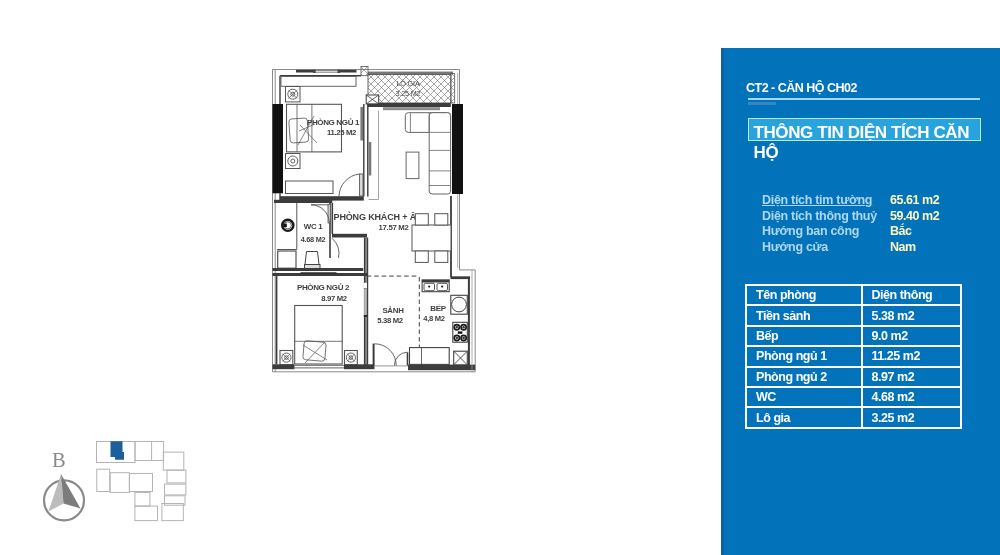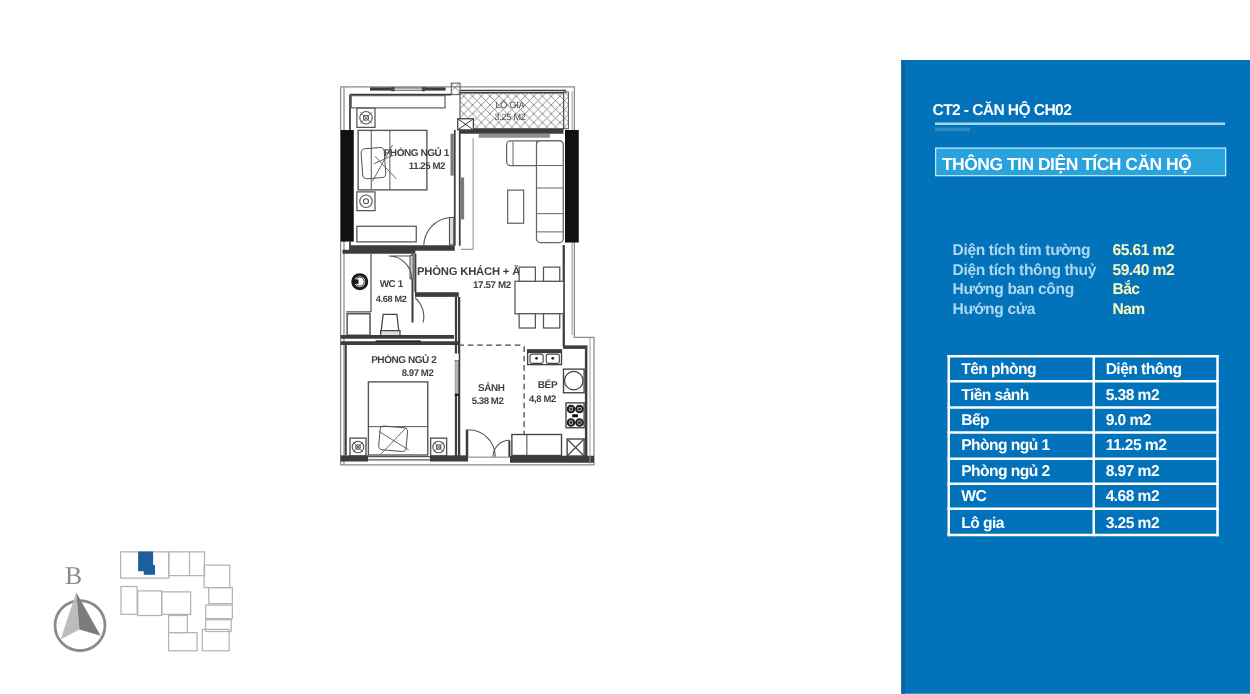--- a/index.html
+++ b/index.html
@@ -4,24 +4,24 @@
 <style>
 html,body{margin:0;padding:0;width:1000px;height:555px;background:#fff;overflow:hidden;
 font-family:"Liberation Sans",sans-serif;}
 #stage{position:relative;width:1000px;height:555px;}
 #plan{position:absolute;left:0;top:0;}
 #panel{position:absolute;left:721px;top:0;width:279px;height:555px;background:#0272ba;border-left:3px solid #0e62a0;box-sizing:border-box;color:#fff;margin-top:48px;}
 #title{position:absolute;left:22px;top:33px;font-size:12.5px;font-weight:bold;letter-spacing:-0.5px;}
 #underline{position:absolute;left:24px;top:49.5px;width:232px;height:2.2px;background:#a8d8ef;}
 #underline2{position:absolute;left:24px;top:54px;width:28px;height:2.5px;background:#3188c2;}
 #hdrbox{position:absolute;left:23.5px;top:69.5px;width:233px;height:23.5px;background:#29a3dd;border:1px solid #bde6f7;box-sizing:border-box;}
-#hdrbox span{display:block;margin:4.5px 0 0 5px;font-size:14px;font-weight:bold;letter-spacing:-0.4px;}
+#hdrbox span{display:block;margin:4.5px 0 0 5px;font-size:17px;font-weight:bold;letter-spacing:-0.4px;}
 .inf{position:absolute;left:38px;width:230px;font-size:12.5px;font-weight:bold;color:#aed7f0;letter-spacing:-0.3px;line-height:1;}
 .inf b{position:absolute;left:128px;color:#fef9c3;font-weight:bold;white-space:nowrap;letter-spacing:-0.45px;}
-table{position:absolute;left:34px;top:236px;border-collapse:collapse;}
+table{position:absolute;left:21px;top:236px;border-collapse:collapse;}
 td{border:2px solid #fff;font-size:12.5px;font-weight:bold;color:#fff;padding:0 0 0 9px;height:18.4px;letter-spacing:-0.45px;}
 td.c1{width:104.5px;}
 td.c2{width:88.5px;}
 </style>
 </head>
 <body>
 <div id="stage">
 
 <svg id="plan" width="1000" height="555" viewBox="0 0 1000 555">
 <defs>
@@ -300,21 +300,21 @@
 <div id="panel">
 
 <div id="title">CT2 - CĂN HỘ CH02</div>
 <div id="underline"></div>
 <div id="underline2"></div>
 
 <div id="hdrbox">
         <span>THÔNG TIN DIỆN TÍCH CĂN HỘ</span>
       </div>
 
-<div class="inf" style="top:146px;">Diện tích tim tường<b>65.61 m2</b></div>
+<div class="inf" style="top:146px;text-decoration:underline;">Diện tích tim tường<b>65.61 m2</b></div>
 <div class="inf" style="top:161.5px;">Diện tích thông thuỷ<b>59.40 m2</b></div>
 <div class="inf" style="top:177px;">Hướng ban công<b>Bắc</b></div>
 <div class="inf" style="top:192.5px;">Hướng cửa<b>Nam</b></div>
 
 <table>
 <tbody>
           <tr>
             <td class="c1">Tên phòng</td>
             <td class="c2">Diện thông</td>
           </tr>

